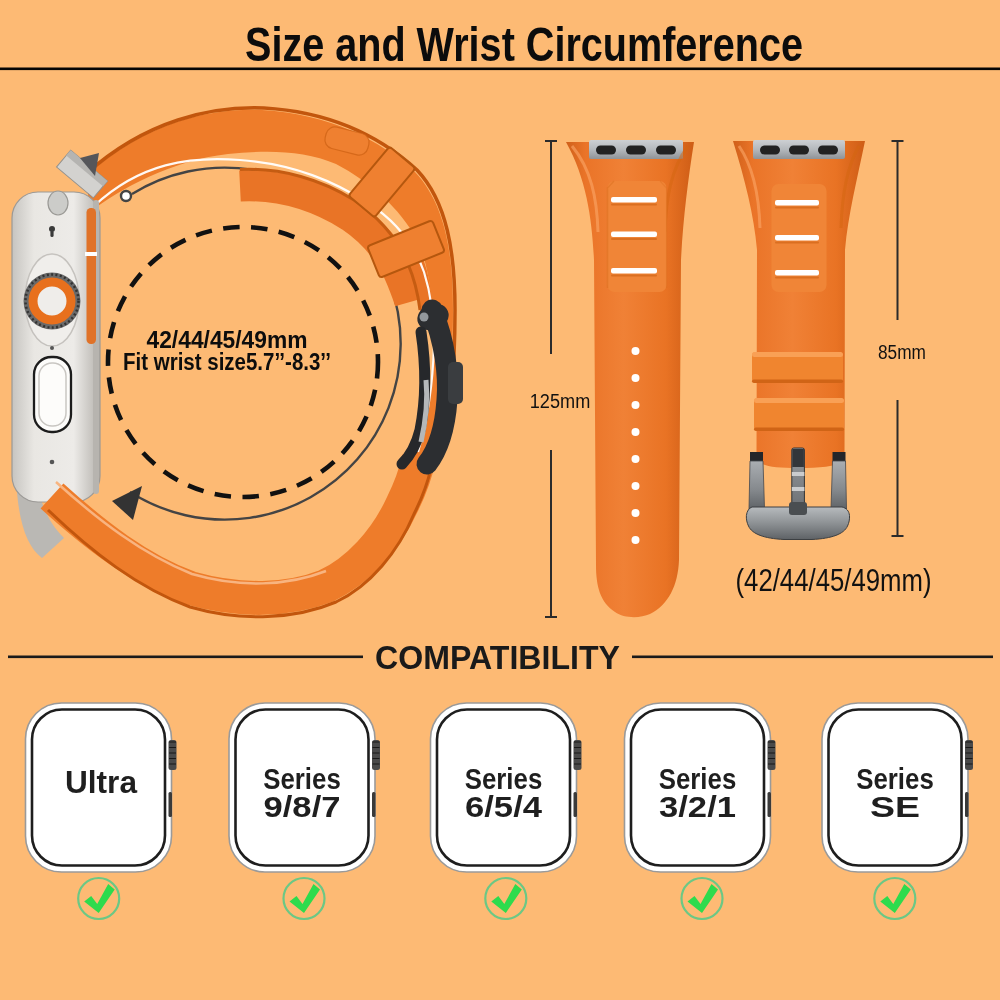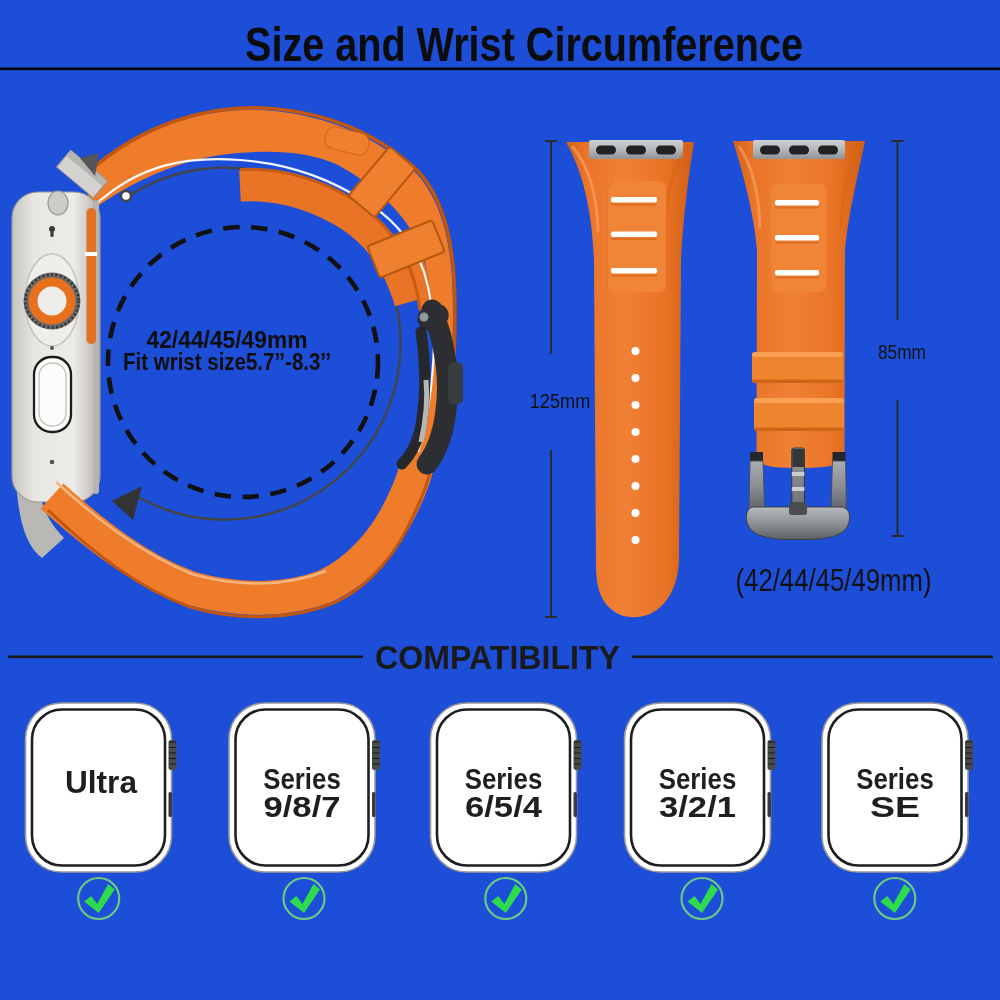--- a/index.html
+++ b/index.html
@@ -1,16 +1,16 @@
 <!DOCTYPE html>
 <html><head>
 <meta charset="utf-8">
 <style>
 html,body{margin:0;padding:0;background:#fff;}
-#page{position:relative;width:1000px;height:1000px;overflow:hidden;background:#1d4ed8;
+#page{position:relative;width:1000px;height:1000px;overflow:hidden;background:#fdba74;
   font-family:"Liberation Sans",sans-serif;}
 svg{position:absolute;left:0;top:0;}
 </style>
 </head>
 <body>
 <div id="page">
 <svg width="1000" height="1000" viewBox="0 0 1000 1000">
 <defs>
   <linearGradient id="adap" x1="0" y1="0" x2="0" y2="1">
     <stop offset="0" stop-color="#cdd0d3"></stop>

